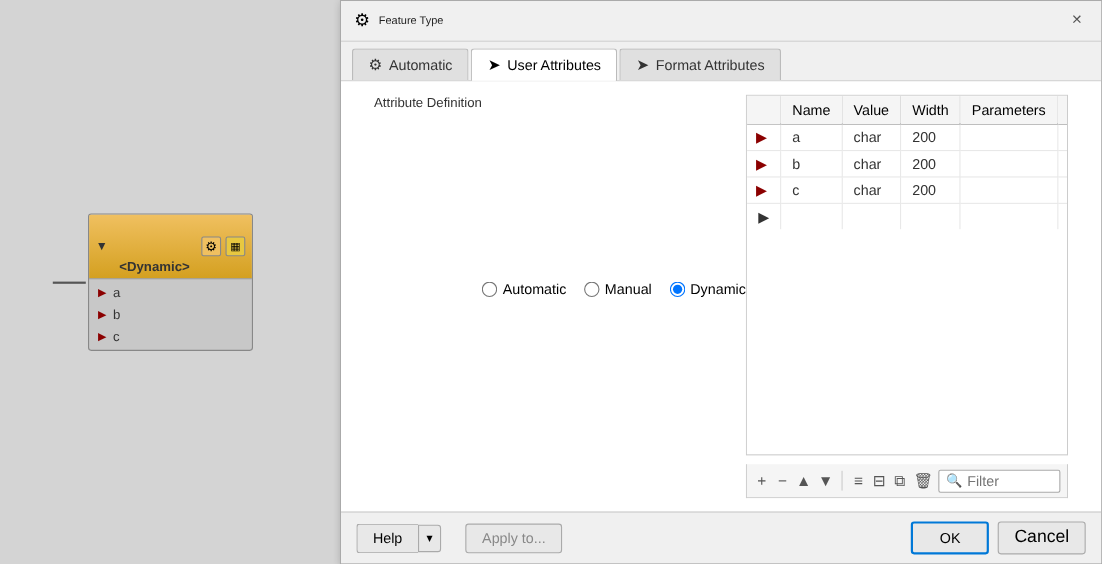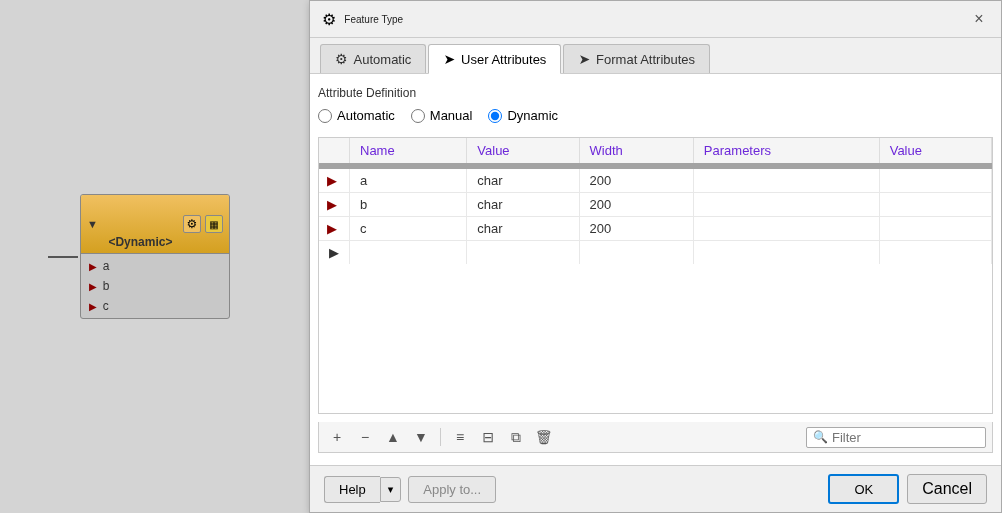--- a/index.html
+++ b/index.html
@@ -196,23 +196,23 @@
       color: #000;
       font-weight: 500;
     }
 
     .tab-icon { font-size: 14px; }
 
     
     .dialog-content {
       flex: 1;
       background: #fff;
-      padding: 12px 8px;
-      display: flex;
-      flex-direction: column;
+      padding: 12px 30px;
+      display: flex;
+      flex-direction: row;
       overflow: hidden;
     }
 
     .section-label {
       font-size: 12px;
       color: #333;
       margin-bottom: 8px;
       font-weight: normal;
     }
 
@@ -247,26 +247,26 @@
     }
 
     .attr-table table {
       width: 100%;
       border-collapse: collapse;
       font-size: 13px;
     }
 
     .attr-table th {
       background: #f5f5f5;
-      border-bottom: 6px solid #a3a3a3;
+      border-bottom: 1px solid #a3a3a3;
       border-right: 1px solid #ddd;
       padding: 5px 10px;
       text-align: left;
       font-weight: normal;
-      color: #6d28d9;
+      color: #000000;
       position: sticky;
       top: 0;
     }
 
     .attr-table td {
       border-bottom: 1px solid #e8e8e8;
       border-right: 1px solid #e8e8e8;
       padding: 4px 10px;
       color: #333;
     }
@@ -339,21 +339,21 @@
       color: #c2410c;
     }
 
     
     .dialog-footer {
       display: flex;
       align-items: center;
       padding: 8px 14px;
       background: #f0f0f0;
       border-top: 1px solid #ccc;
-      gap: 7px;
+      gap: 22px;
       flex-shrink: 0;
     }
 
     .footer-left {
       display: flex;
       align-items: center;
       gap: 0;
     }
 
     .help-btn {

